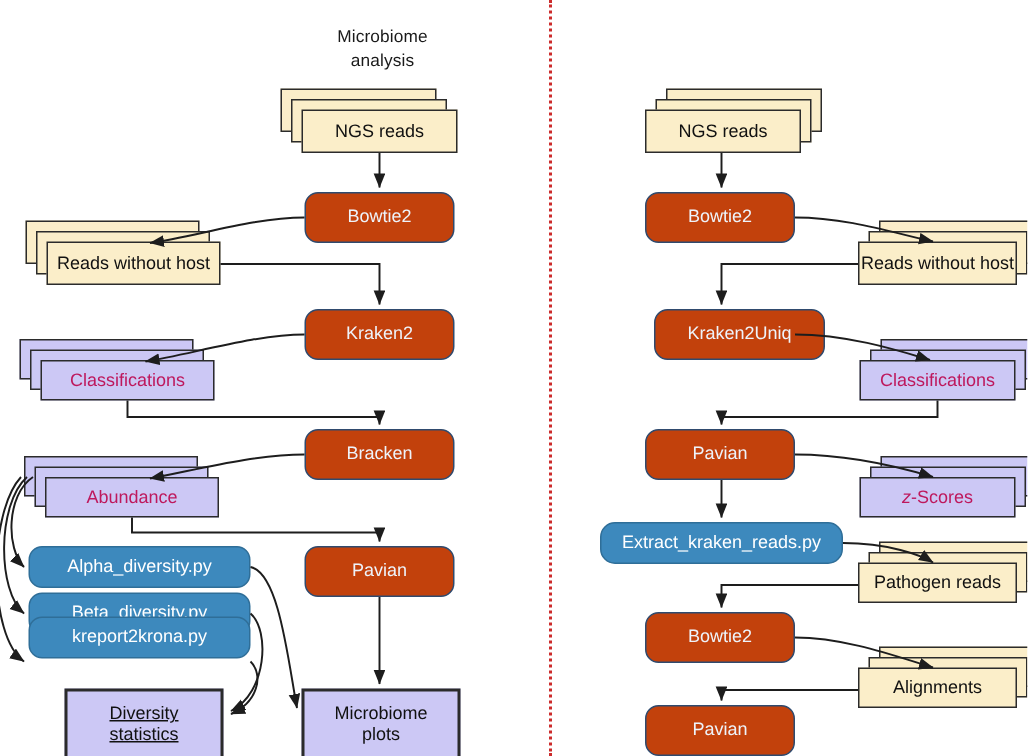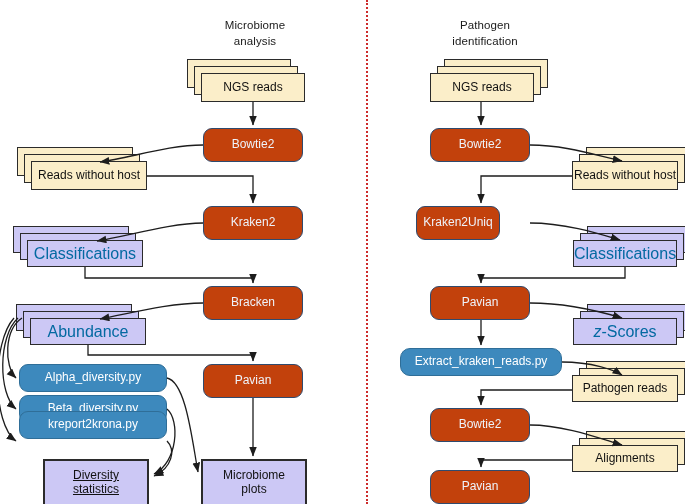--- a/index.html
+++ b/index.html
@@ -22,21 +22,21 @@
   .node .sheet{
     position:absolute;box-sizing:border-box;border:1px solid #2b2b2b;
   }
 
   
   .doc .face,.doc .sheet{background:#fbeec9;border:1px solid #2b2b2b;}
   .doc .face{color:#111;font-size:12px;}
 
   
   .data .face,.data .sheet{background:#ccc8f5;border:1px solid #2b2b2b;}
-  .data .face{color:#0369a1;font-size:16px;}
+  .data .face{color:#be185d;font-size:12px;}
 
   
   .result{
     background:#ccc8f5;border:1px solid #2b2b2b;color:#111;font-size:12px;
   }
 
   
   .tool .face{
     background:#c2410c;border:1px solid #2f4straight;border:1px solid #2f4a6e;
     border-radius:9px;color:#eef3fa;font-size:12px;
@@ -55,22 +55,20 @@
 </style>
 </head>
 <body>
 
 <div id="canvas">
 
   <div class="divider" style="left:366px;top:0;height:504px;"></div>
 
   <div class="panel-title" style="left:195px;top:18px;width:120px;">Microbiome
 analysis</div>
-  <div class="panel-title" style="left:420px;top:18px;width:130px;">Pathogen
-identification</div>
 
   <div id="nodes">
       <div class="node doc" style="left: 201px; top: 73px; width: 104px; height: 29px;">
         <div class="sheet" style="left: -14px; top: -14px; width: 104px; height: 29px;"></div>
         <div class="sheet" style="left: -7px; top: -7px; width: 104px; height: 29px;"></div>
         <div class="face" style="white-space: pre-line;">NGS reads</div>
       </div>
       <div class="node tool" style="left: 203px; top: 128px; width: 100px; height: 34px;">
         <div class="face" style="white-space: pre-line;">Bowtie2</div>
       </div>
@@ -121,21 +119,21 @@
         <div class="face" style="white-space: pre-line;">NGS reads</div>
       </div>
       <div class="node tool" style="left: 430px; top: 128px; width: 100px; height: 34px;">
         <div class="face" style="white-space: pre-line;">Bowtie2</div>
       </div>
       <div class="node doc" style="left: 572px; top: 161px; width: 106px; height: 29px;">
         <div class="sheet" style="left: 14px; top: -14px; width: 106px; height: 29px;"></div>
         <div class="sheet" style="left: 7px; top: -7px; width: 106px; height: 29px;"></div>
         <div class="face" style="white-space: pre-line;">Reads without host</div>
       </div>
-      <div class="node tool" style="left: 416px; top: 206px; width: 84px; height: 34px;">
+      <div class="node tool" style="left: 436px; top: 206px; width: 114px; height: 34px;">
         <div class="face" style="white-space: pre-line;">Kraken2Uniq</div>
       </div>
       <div class="node data" style="left: 573px; top: 240px; width: 104px; height: 27px;">
         <div class="sheet" style="left: 14px; top: -14px; width: 104px; height: 27px;"></div>
         <div class="sheet" style="left: 7px; top: -7px; width: 104px; height: 27px;"></div>
         <div class="face" style="white-space: pre-line;">Classifications</div>
       </div>
       <div class="node tool" style="left: 430px; top: 286px; width: 100px; height: 34px;">
         <div class="face" style="white-space: pre-line;">Pavian</div>
       </div>

